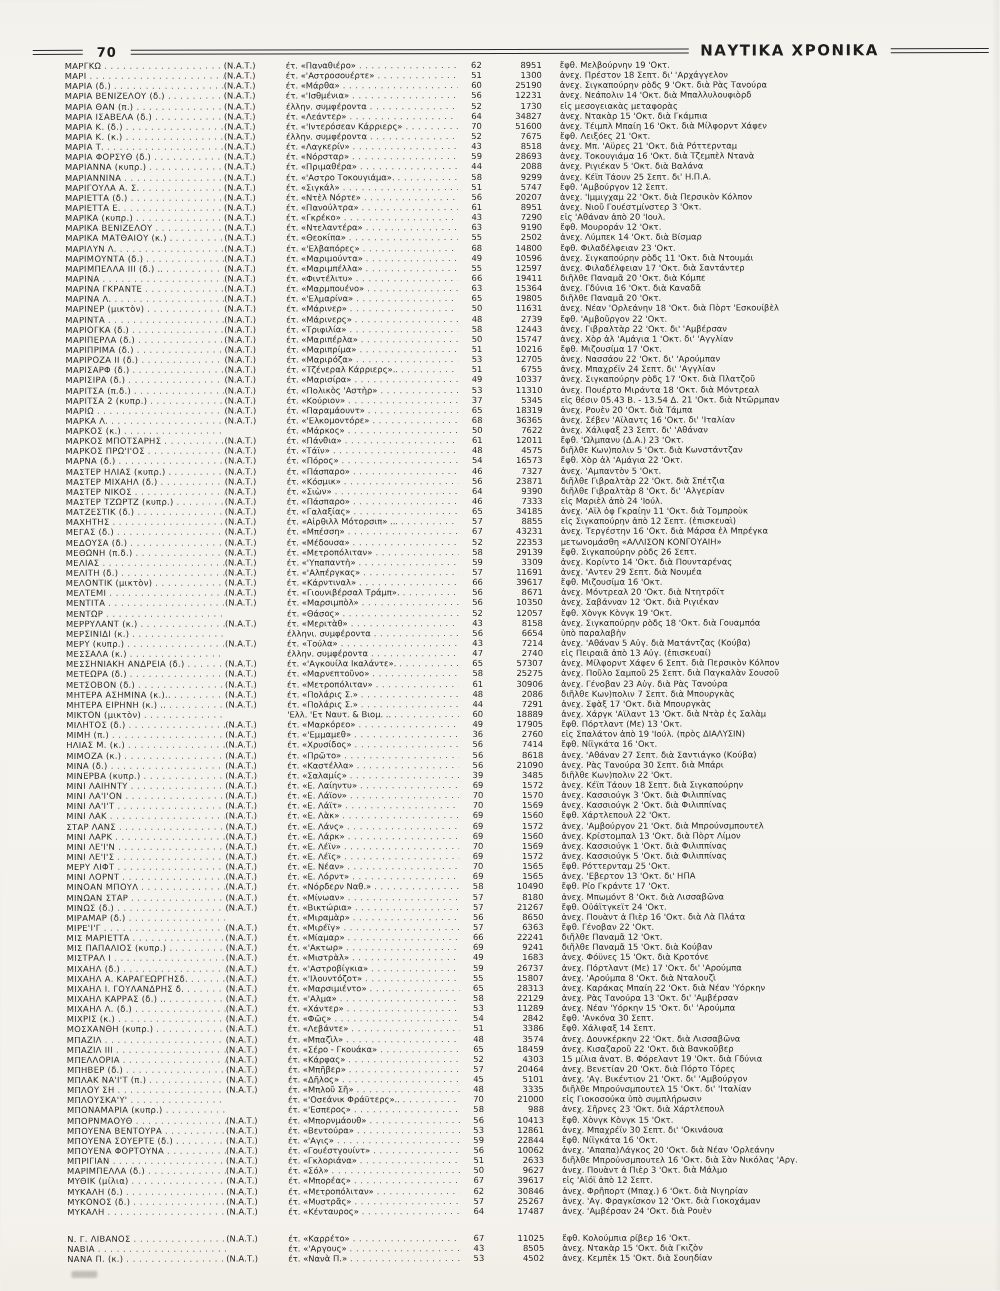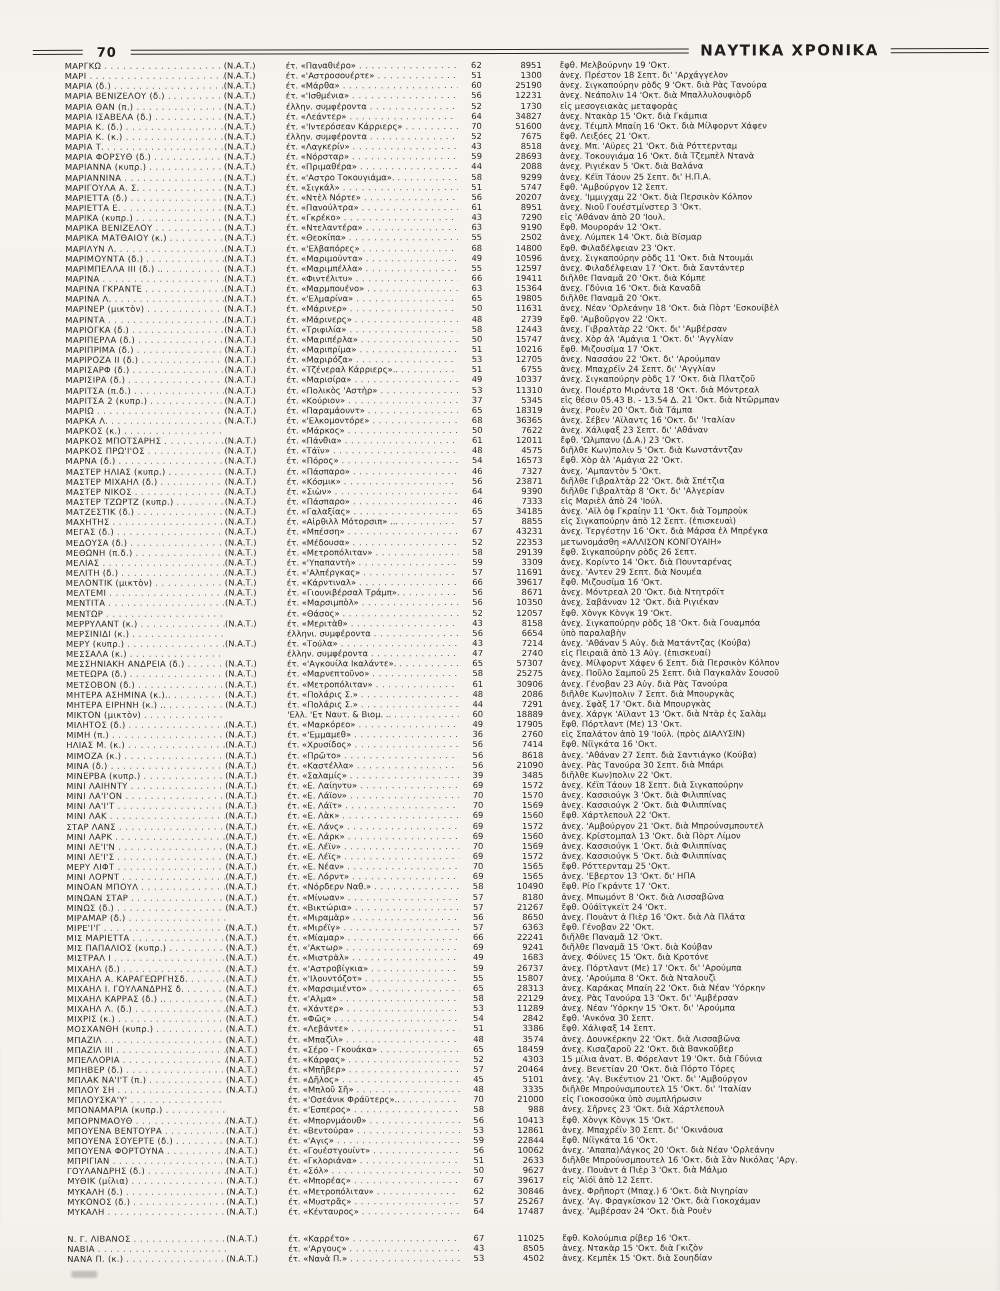--- a/index.html
+++ b/index.html
@@ -1711,21 +1711,21 @@
         <span class="t">έτ. «Γκλοριάνα»</span>
         <span class="dots"></span>
       </span>
       <span class="cell c-year">51</span>
       <span class="cell c-tons">2633</span>
       <span class="cell c-note">διῆλθε Μπρούνσμπουτελ 16 'Οκτ. διὰ Σὰν Νικόλας 'Αργ.</span>
     </div>
 
     <div class="row">
       <span class="cell c-name">
-        <span class="t">ΓΟΥΛΑΝΔΡΗΣ (δ.)</span>
+        <span class="t">ΜΑΡΙΜΠΕΛΛΑ (δ.)</span>
         <span class="dots"></span>
       </span>
       <span class="cell c-nat">(Ν.Α.Τ.)</span>
       <span class="cell c-comp">
         <span class="t">έτ. «Σόλ»</span>
         <span class="dots"></span>
       </span>
       <span class="cell c-year">50</span>
       <span class="cell c-tons">9627</span>
       <span class="cell c-note">ἀνεχ. Πουὰντ ἀ Πιὲρ 3 'Οκτ. διὰ Μάλμο</span>

